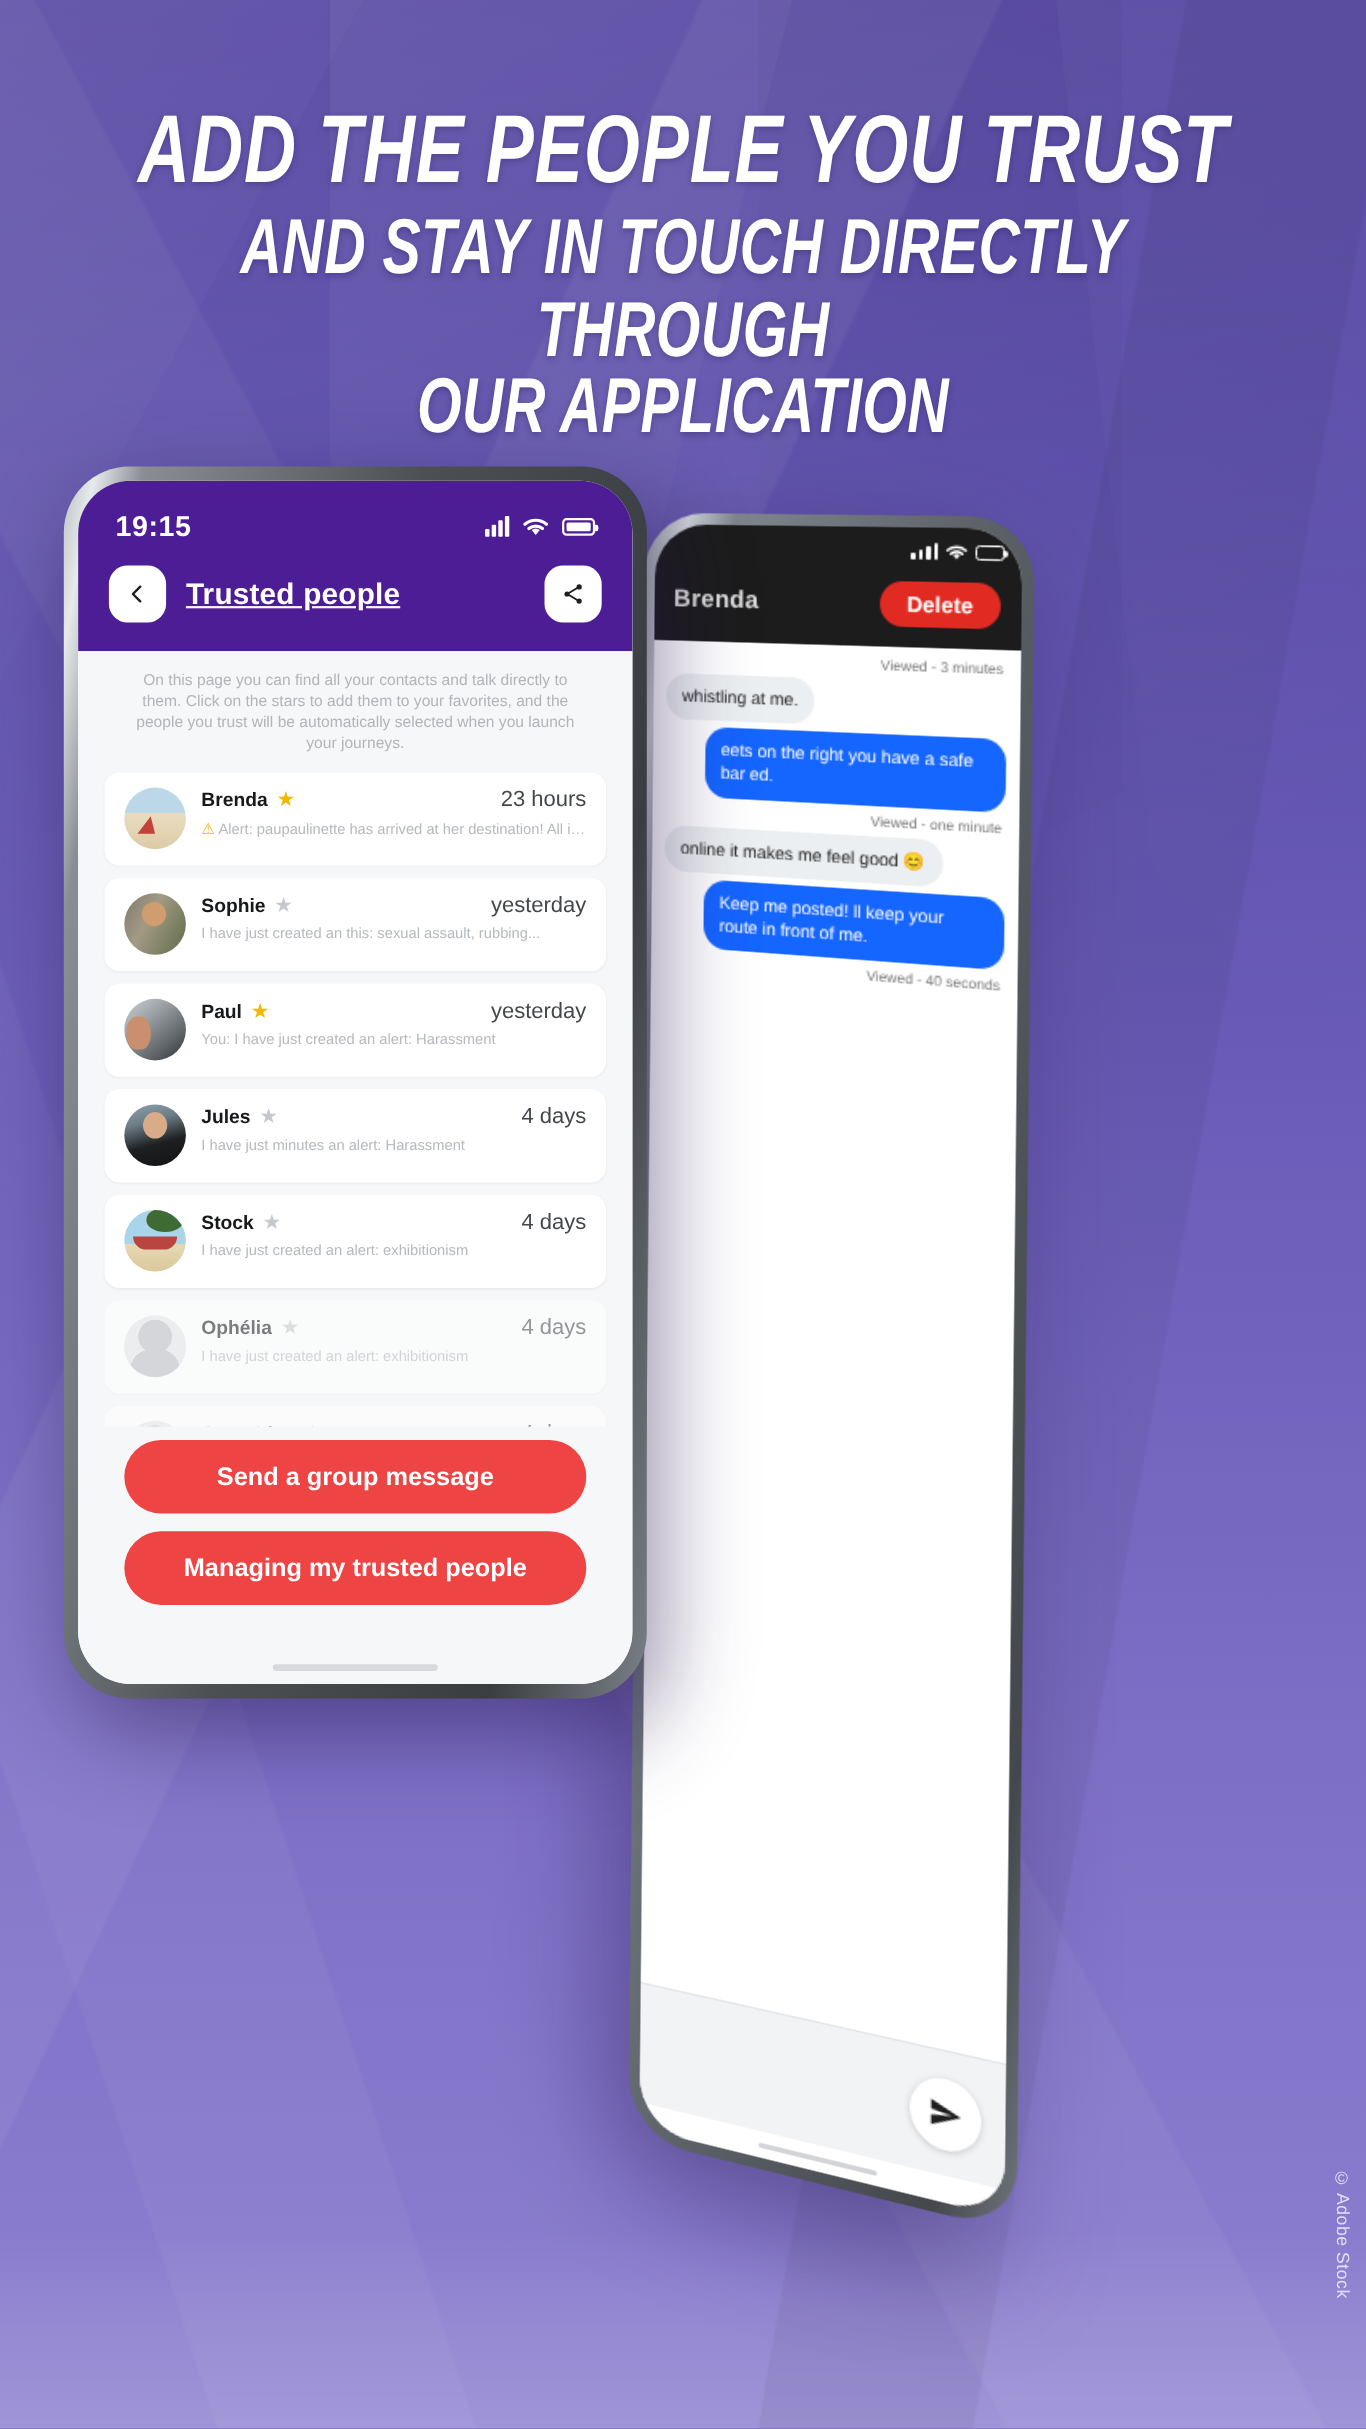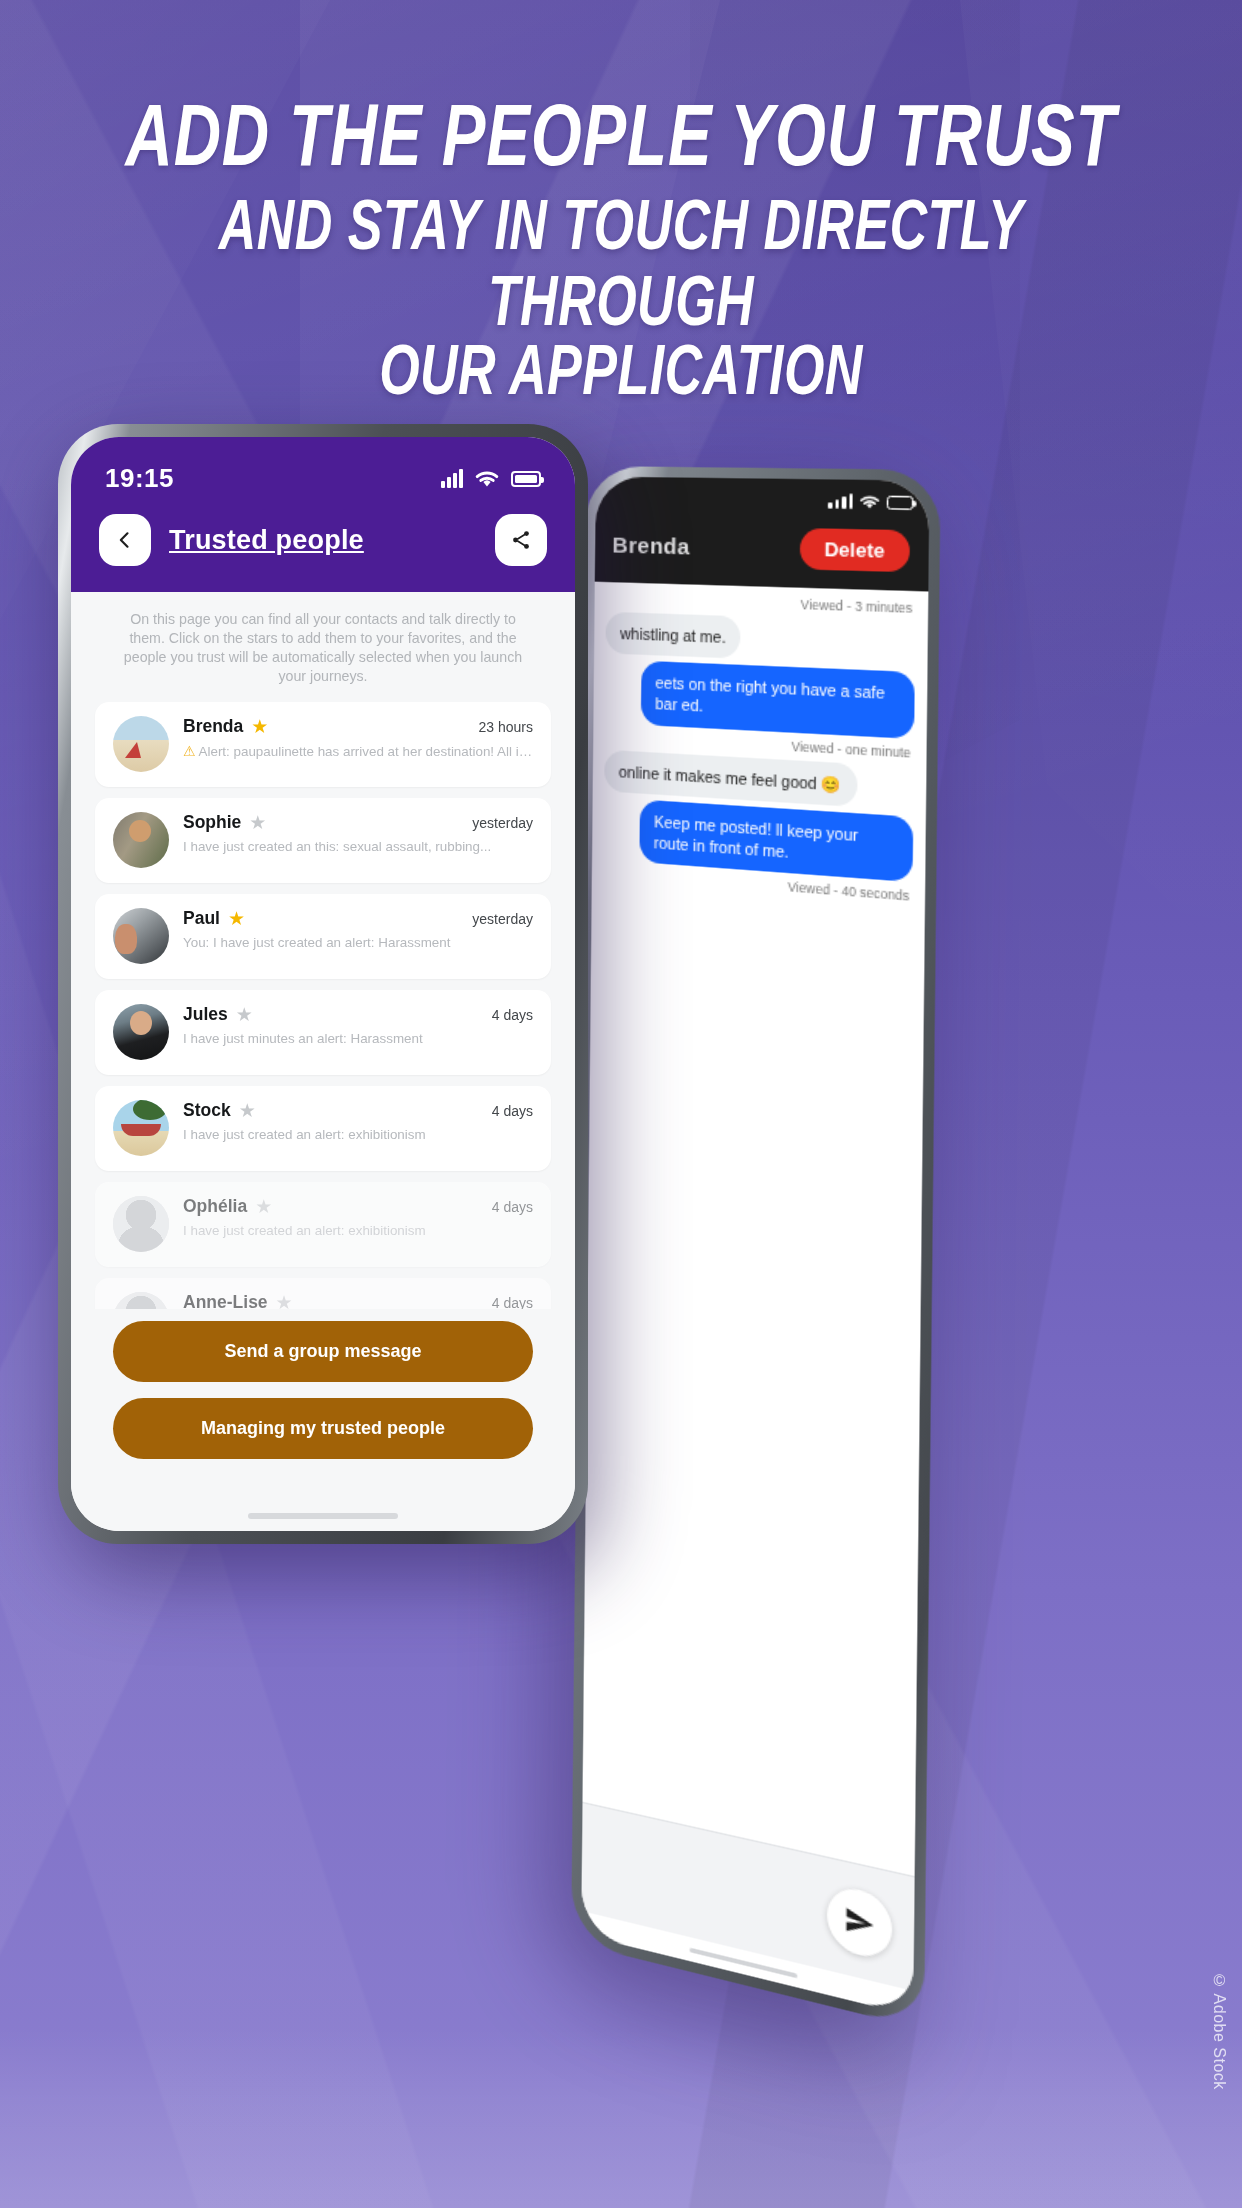--- a/index.html
+++ b/index.html
@@ -175,33 +175,33 @@
     border-radius:0 0 20px 20px; background:#b8453f; }
   .av-hammock::before{ content:""; position:absolute; left:20px; top:-2px; width:34px; height:22px;
     border-radius:50%; background:#3d6b33; }
 
   .row-main{ flex:1; min-width:0; }
   .row-top{ display:flex; align-items:center; gap:8px; }
   .row-name{ font-size:17.5px; font-weight:bold; color:#16181a; }
   .star{ font-size:19px; line-height:1; }
   .star.on{ color:#f5b800; }
   .star.off{ color:#c6c9cc; }
-  .row-time{ margin-left:auto; font-size:14px; color:#43474b; white-space:nowrap; padding-left:8px; }
+  .row-time{ margin-left:auto; font-size:20px; color:#43474b; white-space:nowrap; padding-left:8px; }
   .row-sub{ margin-top:6px; font-size:13.4px; color:#b6b9bd; white-space:nowrap; overflow:hidden; text-overflow:ellipsis; }
   .warn{ color:#f0b323; font-size:14px; }
 
   .fade-row{ opacity:.55; }
 
   .p1-bottom{
     background:#f6f7f8; padding:12px 42px 26px 42px;
     position:relative; z-index:2;
   }
   .pill{
     display:block; width:100%; border:none; border-radius:36px;
-    background:#a16207; color:#fff; font-size:18px; font-weight:bold;
+    background:#ef4444; color:#fff; font-size:23px; font-weight:bold;
     padding:20px 0; text-align:center; margin-bottom:16px;
     font-family:"Liberation Sans", sans-serif;
   }
   .p1-homebar{ height:30px; background:#f6f7f8; display:flex; align-items:center; justify-content:center; }
   .p1-homebar i{ display:block; width:150px; height:6px; border-radius:4px; background:#d7d9dc; }
 
   
   .bars{ display:flex; align-items:flex-end; gap:2px; }
   .bars b{ display:block; width:4px; background:#fff; border-radius:1px; }
   .bars b:nth-child(1){ height:7px; } .bars b:nth-child(2){ height:11px; }

